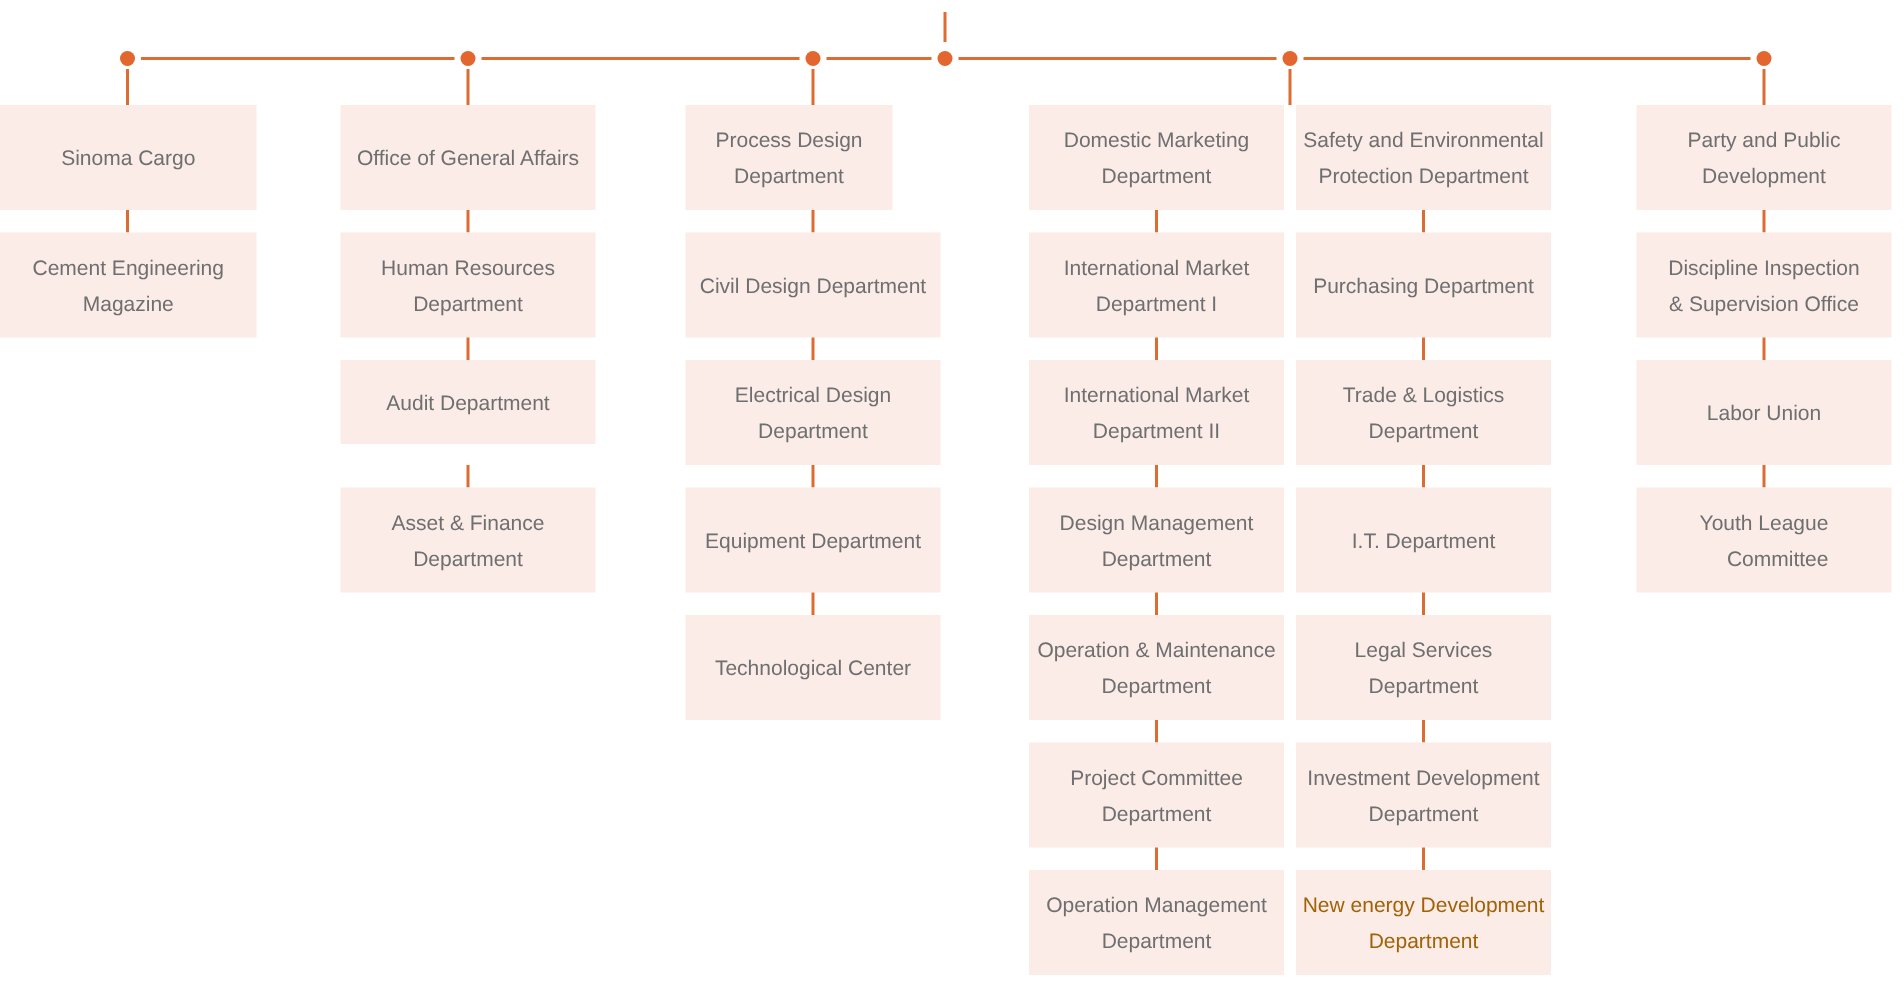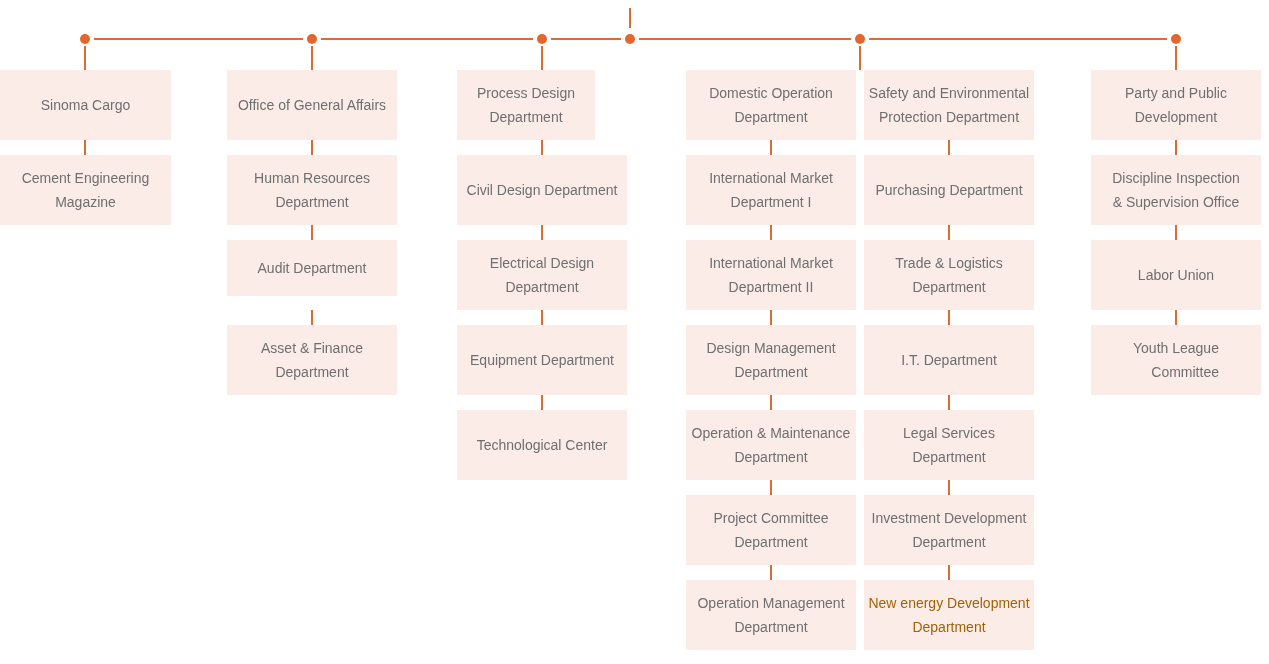--- a/index.html
+++ b/index.html
@@ -64,21 +64,21 @@
 Department</div>
     <div class="vline" style="left: 541px; top: 140px; width: 2px; height: 15px; background: rgb(221, 108, 51);"></div>
     <div class="dept-box" style="left: 457px; top: 155px; width: 170px; height: 70px; background: rgb(251, 236, 232); color: rgb(111, 111, 111);">Civil Design Department</div>
     <div class="vline" style="left: 541px; top: 225px; width: 2px; height: 15px; background: rgb(221, 108, 51);"></div>
     <div class="dept-box" style="left: 457px; top: 240px; width: 170px; height: 70px; background: rgb(251, 236, 232); color: rgb(111, 111, 111);">Electrical Design
 Department</div>
     <div class="vline" style="left: 541px; top: 310px; width: 2px; height: 15px; background: rgb(221, 108, 51);"></div>
     <div class="dept-box" style="left: 457px; top: 325px; width: 170px; height: 70px; background: rgb(251, 236, 232); color: rgb(111, 111, 111);">Equipment Department</div>
     <div class="vline" style="left: 541px; top: 395px; width: 2px; height: 15px; background: rgb(221, 108, 51);"></div>
     <div class="dept-box" style="left: 457px; top: 410px; width: 170px; height: 70px; background: rgb(251, 236, 232); color: rgb(111, 111, 111);">Technological Center</div>
-    <div class="dept-box" style="left: 686px; top: 70px; width: 170px; height: 70px; background: rgb(251, 236, 232); color: rgb(111, 111, 111);">Domestic Operation
+    <div class="dept-box" style="left: 686px; top: 70px; width: 170px; height: 70px; background: rgb(251, 236, 232); color: rgb(111, 111, 111);">Domestic Marketing
 Department</div>
     <div class="vline" style="left: 770px; top: 140px; width: 2px; height: 15px; background: rgb(221, 108, 51);"></div>
     <div class="dept-box" style="left: 686px; top: 155px; width: 170px; height: 70px; background: rgb(251, 236, 232); color: rgb(111, 111, 111);">International Market
 Department I</div>
     <div class="vline" style="left: 770px; top: 225px; width: 2px; height: 15px; background: rgb(221, 108, 51);"></div>
     <div class="dept-box" style="left: 686px; top: 240px; width: 170px; height: 70px; background: rgb(251, 236, 232); color: rgb(111, 111, 111);">International Market
 Department II</div>
     <div class="vline" style="left: 770px; top: 310px; width: 2px; height: 15px; background: rgb(221, 108, 51);"></div>
     <div class="dept-box" style="left: 686px; top: 325px; width: 170px; height: 70px; background: rgb(251, 236, 232); color: rgb(111, 111, 111);">Design Management
 Department</div>

